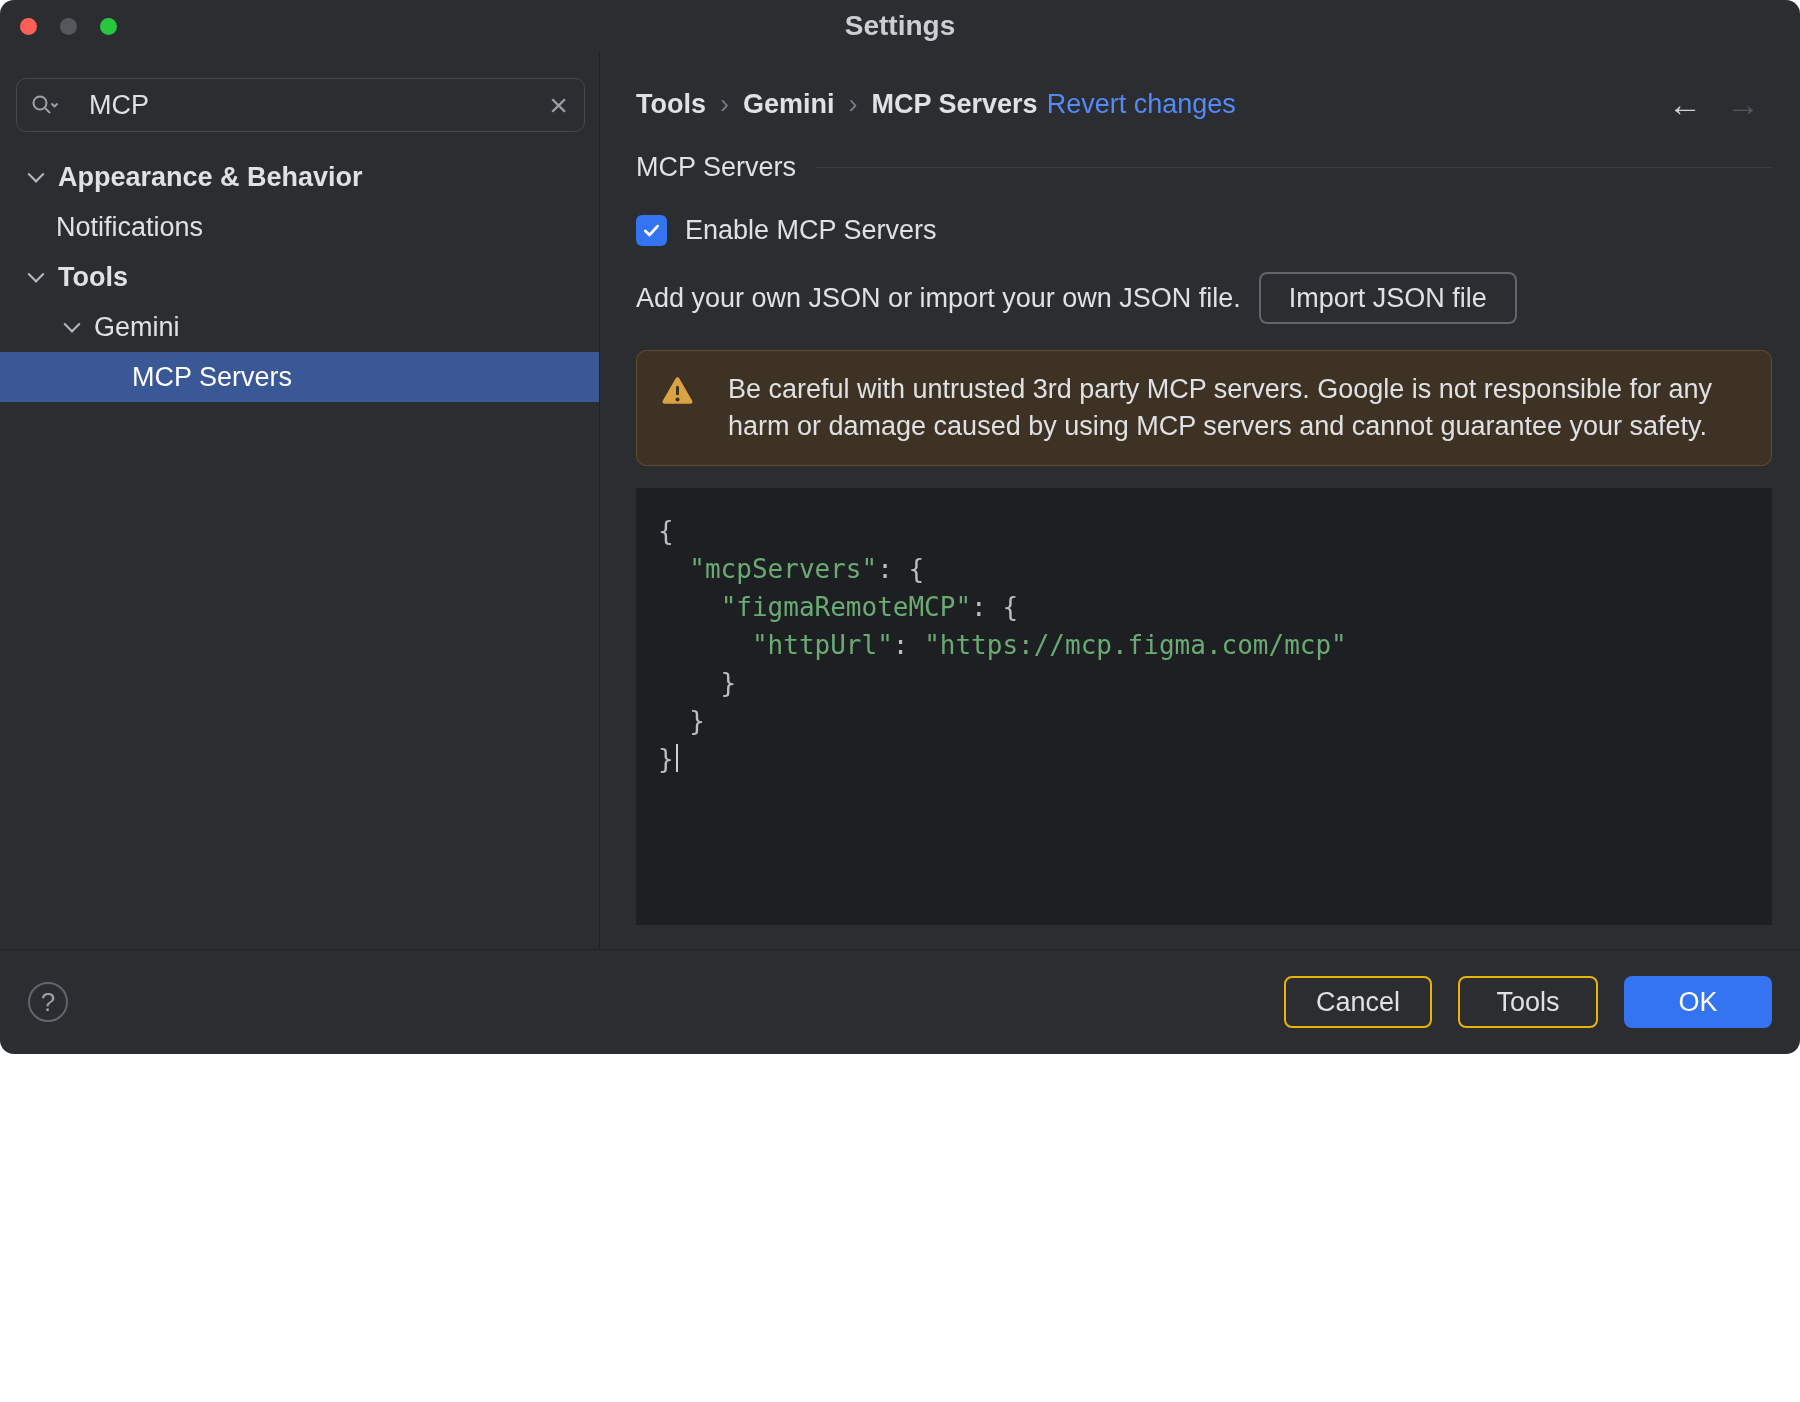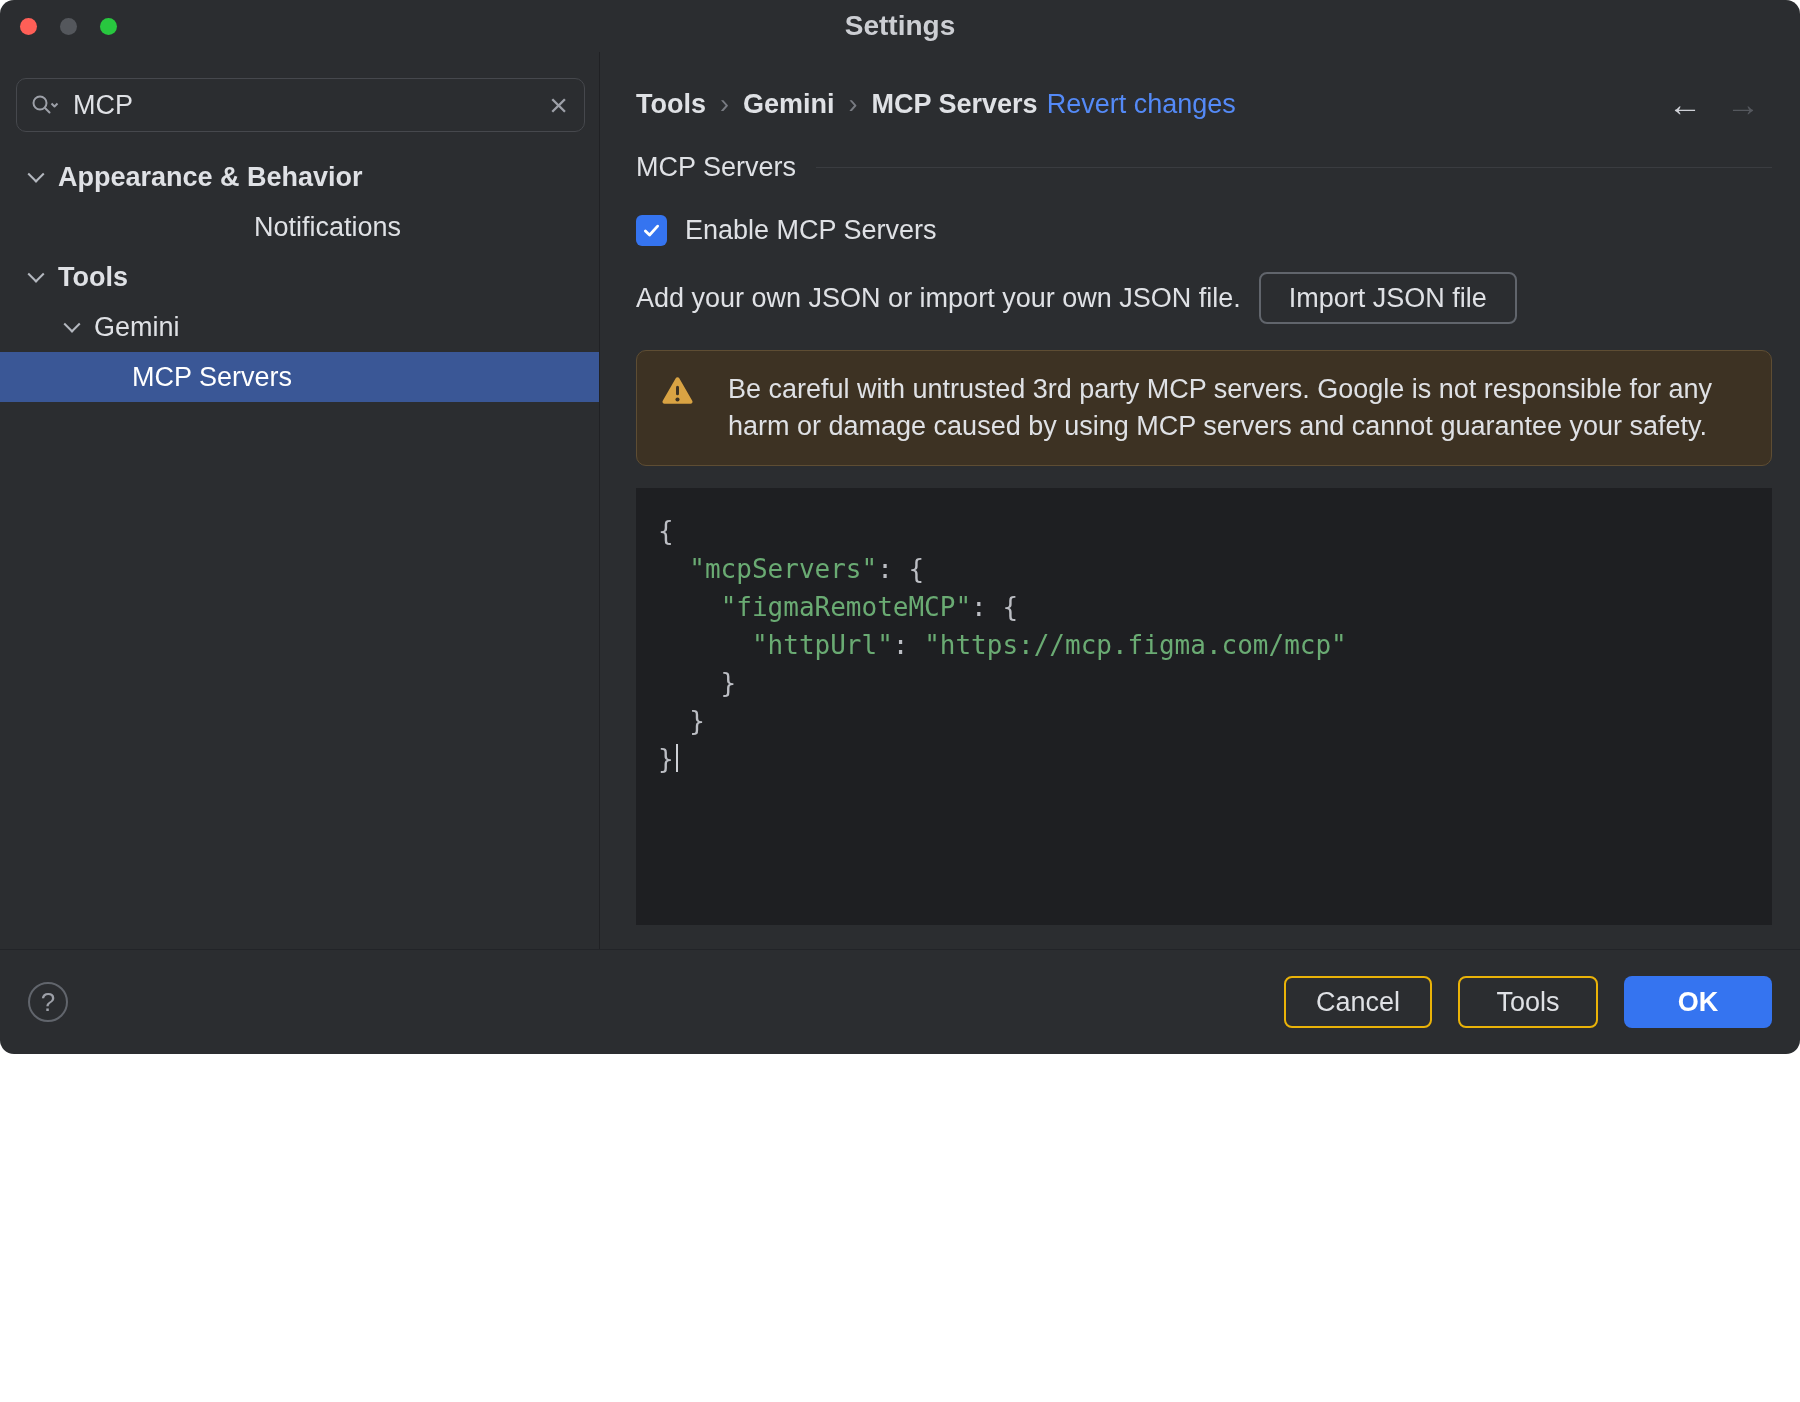--- a/index.html
+++ b/index.html
@@ -44,21 +44,21 @@
     padding-top: 26px;
     display: flex; flex-direction: column;
   }
   .search-box {
     margin: 0 14px 20px 16px;
     height: 54px;
     border: 1px solid #46484D;
     border-radius: 10px;
     display: flex; align-items: center;
     padding: 0 16px 0 14px;
-    gap: 12px;
+    gap: 28px;
     box-sizing: border-box;
     background: #2B2D30;
   }
   .search-input {
     flex: 1;
     background: transparent; border: none; outline: none;
     color: #DFE1E5;
     font-size: 27px;
     font-family: "Liberation Sans", sans-serif;
     min-width: 0;
@@ -70,21 +70,21 @@
     height: 50px;
     display: flex; align-items: center; gap: 16px;
     font-size: 27px;
     cursor: default;
     box-sizing: border-box;
     color: #DFE1E5;
   }
   .tree-row.bold { font-weight: 700; }
   .tree-row.selected { background: #3A5796; color: #FFFFFF; }
   .pl-a { padding-left: 30px; }
-  .pl-b { padding-left: 56px; justify-content: center; }
+  .pl-b { padding-left: 56px; }
   .pl-c { padding-left: 66px; }
   .pl-d { padding-left: 132px; }
   .chev {
     width: 10px; height: 10px;
     border-right: 2.5px solid #B4B8BF;
     border-bottom: 2.5px solid #B4B8BF;
     transform: rotate(45deg) translate(-2px, -2px);
     flex: none;
   }
 
@@ -203,21 +203,20 @@
     color: #DFE1E5;
     padding: 0 30px;
     min-width: 140px;
   }
   .btn.primary {
     background: #3574F0;
     border: none;
     color: #FFFFFF;
     min-width: 148px;
     padding: 0 34px;
-    font-weight: bold;
   }
 </style>
 </head>
 <body>
 
 <div class="window">
 
   <div class="titlebar">
     <div class="traffic-lights">
       <span class="tl red"></span>

